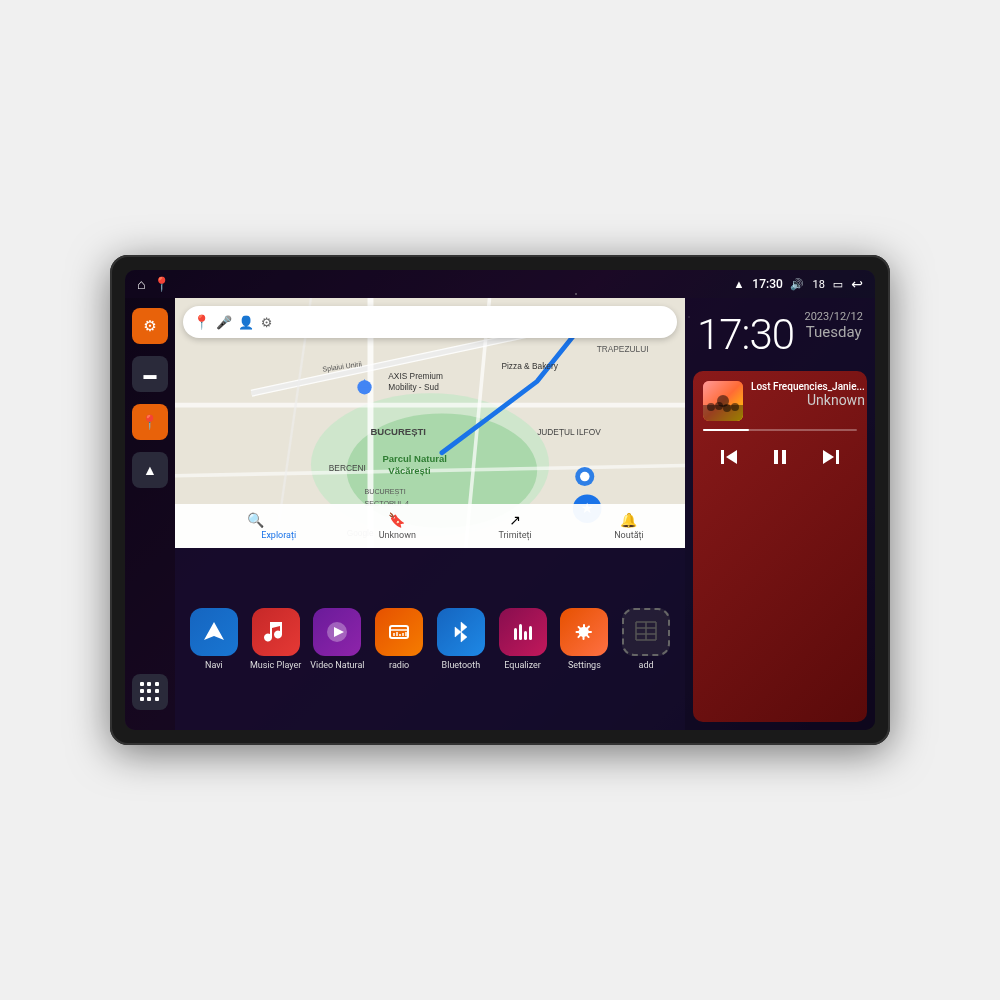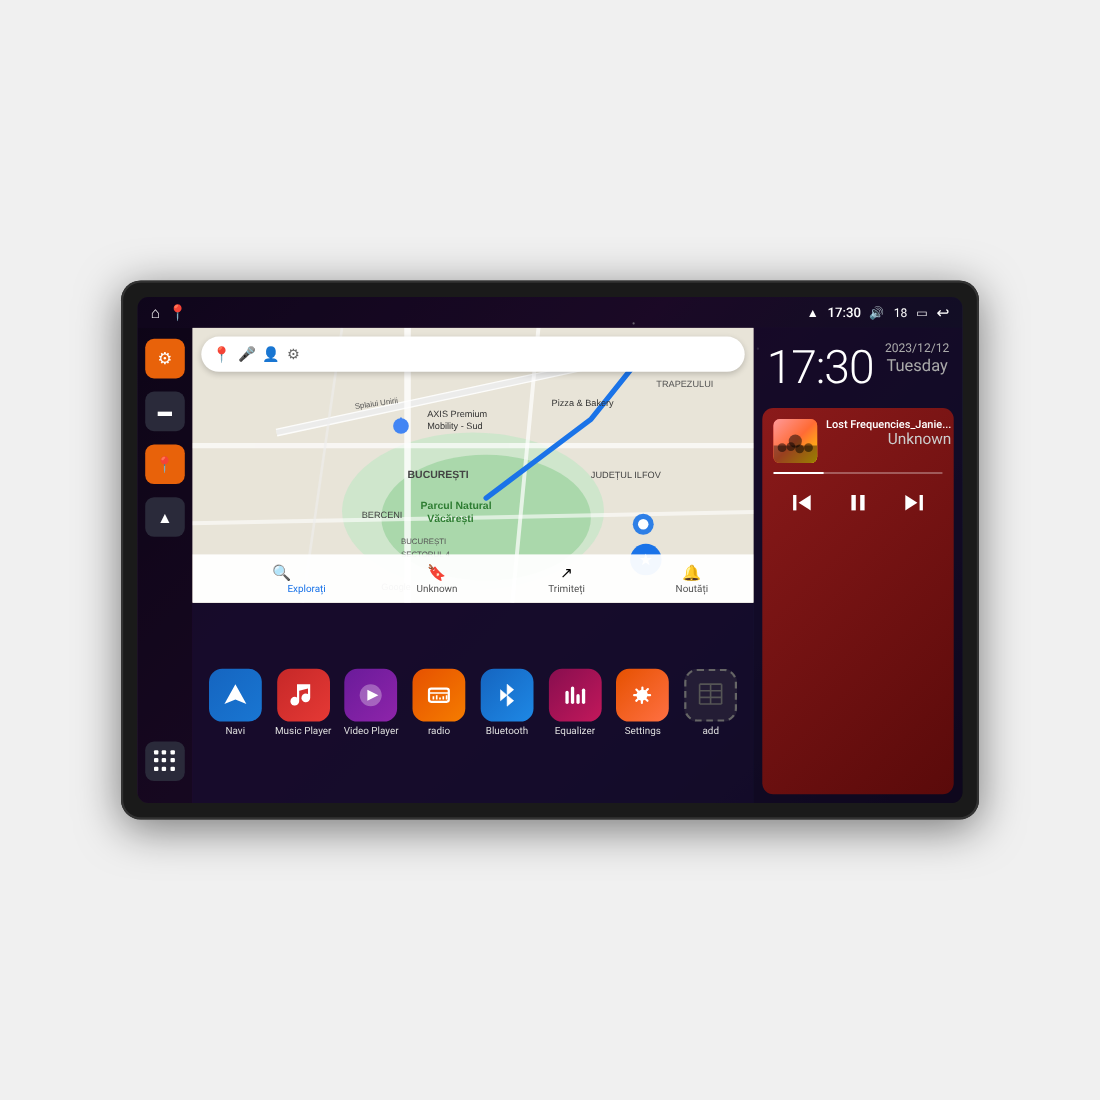--- a/index.html
+++ b/index.html
@@ -540,21 +540,21 @@
             <span class="app-icon-label">Music Player</span>
           </div>
 
           <div class="app-icon">
             <div class="app-icon-img app-video">
               <svg width="28" height="28" viewBox="0 0 28 28">
                 <circle cx="14" cy="14" r="10" fill="rgba(255,255,255,0.3)"></circle>
                 <polygon points="11,9 21,14 11,19" fill="white"></polygon>
               </svg>
             </div>
-            <span class="app-icon-label">Video Player</span>
+            <span class="app-icon-label">Video Natural</span>
           </div>
 
           <div class="app-icon">
             <div class="app-icon-img app-radio">
               <svg width="28" height="28" viewBox="0 0 28 28">
                 <rect x="5" y="8" width="18" height="12" rx="2" fill="none" stroke="white" stroke-width="2"></rect>
                 <line x1="5" y1="12" x2="23" y2="12" stroke="white" stroke-width="1.5"></line>
                 <line x1="9" y1="15" x2="9" y2="18" stroke="white" stroke-width="1.5"></line>
                 <line x1="12" y1="14" x2="12" y2="18" stroke="white" stroke-width="1.5"></line>
                 <line x1="15" y1="16" x2="15" y2="18" stroke="white" stroke-width="1.5"></line>

